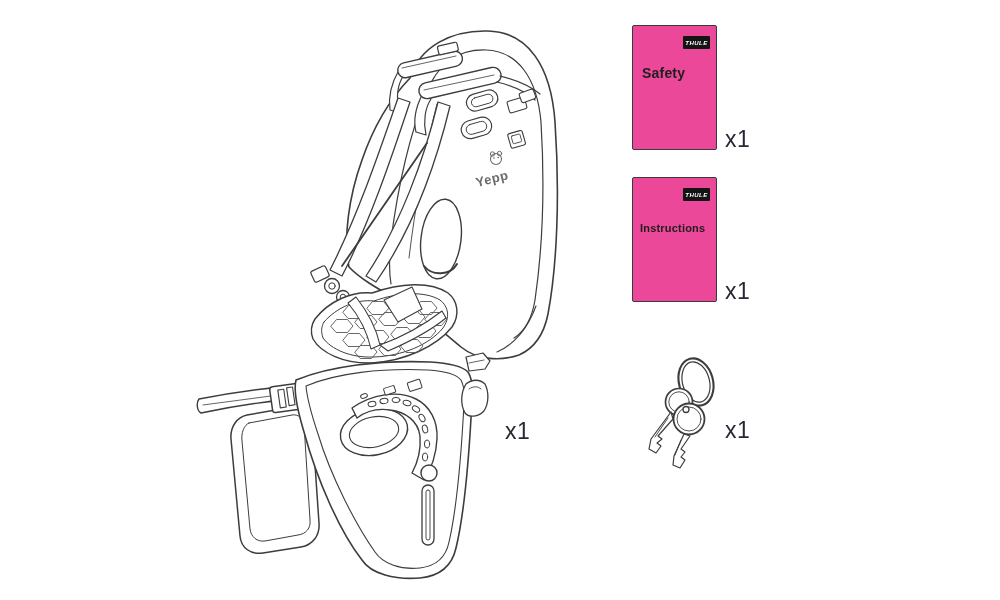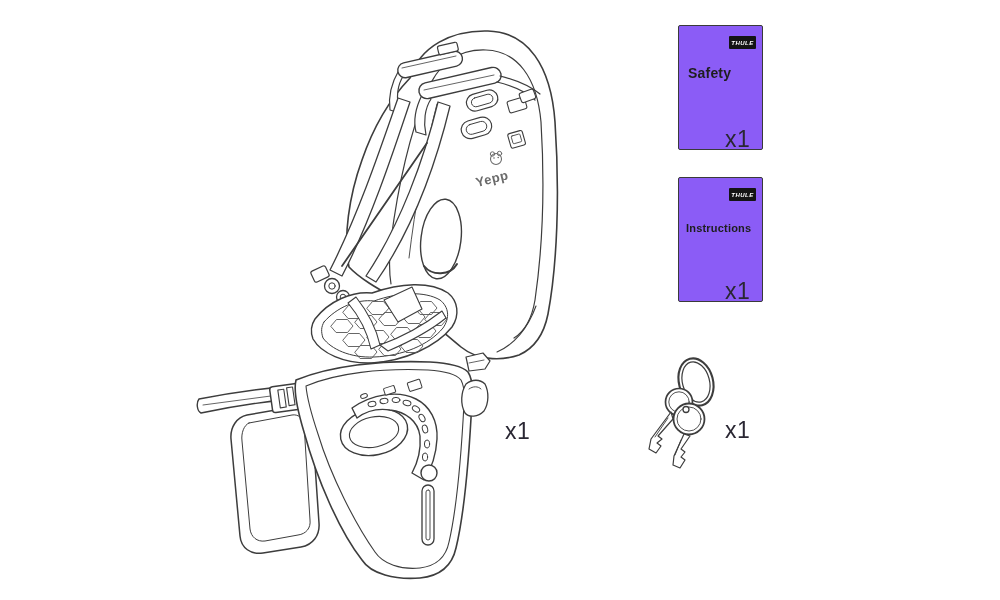--- a/index.html
+++ b/index.html
@@ -2,22 +2,22 @@
 <html><head>
 <meta charset="utf-8">
 <style>
   html,body{margin:0;padding:0;background:#ffffff;}
   .canvas{
     position:relative;width:1000px;height:600px;background:#ffffff;overflow:hidden;
     font-family:"Liberation Sans",sans-serif;
   }
   .illustration-svg{position:absolute;left:0;top:0;width:1000px;height:600px;}
   .booklet{
-    position:absolute;width:85px;height:125px;background:#8b5cf6;
-    border:1.4px solid #3a3a3a;border-radius:2px;box-sizing:border-box;margin-left:46px;
+    position:absolute;width:85px;height:125px;background:#ec4899;
+    border:1.4px solid #3a3a3a;border-radius:2px;box-sizing:border-box;
   }
   .thule-badge{
     position:absolute;top:10px;right:6px;width:27px;height:13px;background:#141414;
     color:#ffffff;display:flex;align-items:center;justify-content:center;
     font-size:6px;font-weight:bold;font-style:italic;letter-spacing:.5px;border-radius:1px;
   }
   .booklet-title{
     position:absolute;font-weight:bold;color:#1e1e1e;letter-spacing:.2px;white-space:nowrap;
   }
   .title-safety{left:9px;top:39px;font-size:14px;}

